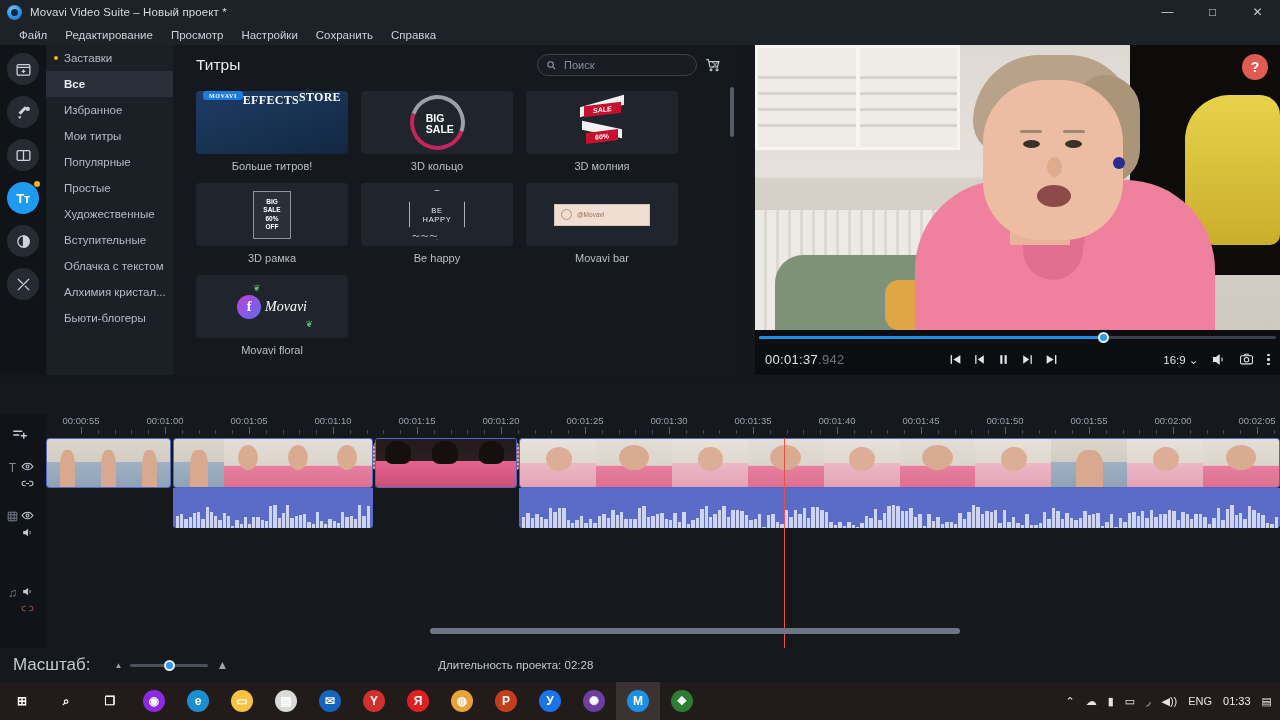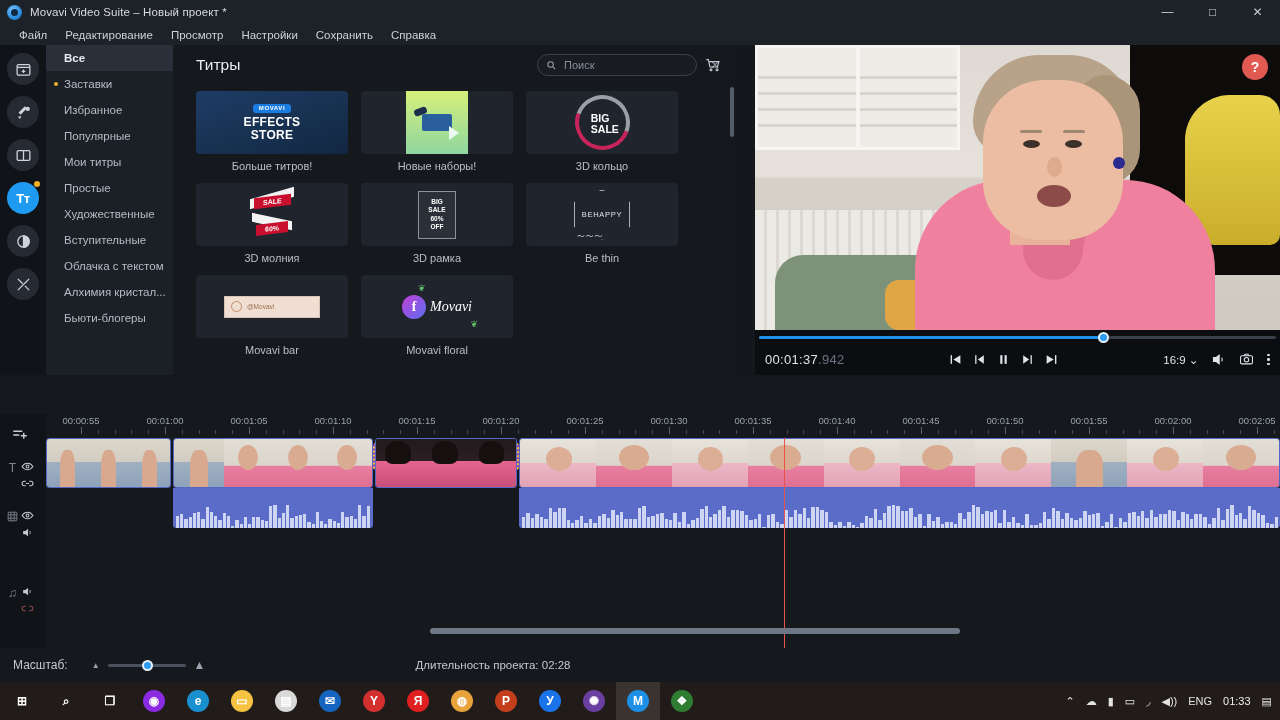--- a/index.html
+++ b/index.html
@@ -119,21 +119,21 @@
   .card-label {
     margin-top:6px; text-align:center; font-size:11px; color:#b9bfc8;
     white-space:nowrap; overflow:hidden; text-overflow:ellipsis;
   }
   .card.selected .card-label { color:#45a1ea; }
 
   
   .t-store {
     width:100%; height:100%;
     background:linear-gradient(160deg,#1f3c66 0%,#17304f 60%,#122743 100%);
-    display:flex; flex-direction:column; align-items:center; justify-content:center;
+    display:flex; align-items:flex-start; justify-content:center;font-family:Liberation Serif, serif;
   }
   .t-store .badge {
     background:#1a7be0; color:#fff; font-size:6px; font-weight:700;
     padding:1.5px 6px; border-radius:3px; letter-spacing:.6px;
   }
   .t-store .st {
     color:#fff; font-size:12px; font-weight:700; line-height:13px;
     margin-top:3px; text-align:center; letter-spacing:.3px;
   }
   .t-cam {
@@ -152,21 +152,21 @@
     transform:rotate(-25deg);}
   .t-ring span{color:#fff;font-size:10.5px;font-weight:800;line-height:12px;transform:rotate(25deg);}
   .t-light{position:relative;width:60px;height:55px;display:flex;flex-direction:column;align-items:center;justify-content:center;gap:2px;}
   .t-light .ribbon{background:#c8102e;color:#fff;font-size:7px;font-weight:800;padding:2px 9px;transform:skewY(-7deg);}
   .t-light .sh{position:absolute;width:44px;height:10px;background:#f2f2f2;top:6px;left:8px;transform:skewY(-16deg);}
   .t-light .sh2{position:absolute;width:40px;height:9px;background:#f2f2f2;top:30px;left:10px;transform:skewY(12deg);}
   .t-frame{width:38px;height:48px;border:1.5px solid #8d939c;background:#2b3038;display:flex;flex-direction:column;align-items:center;justify-content:center;}
   .t-frame span{color:#fff;font-size:6.5px;font-weight:800;line-height:8.5px;}
   .t-plate{width:100px;height:30px;background:#fff;display:flex;align-items:center;justify-content:center;position:relative;border-bottom:3px solid #e0322e;}
   .t-plate span{color:#14171c;font-size:12px;font-weight:800;letter-spacing:.5px;}
-  .t-hex{width:56px;height:50px;position:relative;display:flex;flex-direction:row;align-items:center;justify-content:center;}
+  .t-hex{width:56px;height:50px;position:relative;display:flex;flex-direction:column;align-items:center;justify-content:center;}
   .t-hex .hx{position:absolute;inset:0;border:1.5px solid #aab0b8;clip-path:polygon(50% 0,100% 25%,100% 75%,50% 100%,0 75%,0 25%);}
   .t-hex span{color:#e3e6ea;font-size:7.5px;letter-spacing:.7px;z-index:1;}
   .t-hex .wave{color:#c6cbd2;font-size:8px;z-index:1;line-height:7px;}
   .t-bar{width:96px;height:22px;background:#f0ded2;border:1px solid #d9c3b3;display:flex;align-items:center;padding:0 6px;gap:5px;}
   .t-bar .c{width:11px;height:11px;border-radius:50%;border:1.3px solid #c58c6a;}
   .t-bar .tx{color:#9b6f52;font-size:6.5px;}
   .t-mov{display:flex;align-items:center;gap:4px;position:relative;}
   .t-mov .fb{width:24px;height:24px;border-radius:50%;background:linear-gradient(135deg,#c13fd6,#5b6ff0);color:#fff;font-size:14px;font-weight:700;display:flex;align-items:center;justify-content:center;font-family:"Liberation Serif",serif;}
   .t-mov .nm{color:#fff;font-size:14px;font-style:italic;font-family:"Liberation Serif",serif;}
   .t-mov .leaf{position:absolute;color:#5fbf6a;font-size:9px;}
@@ -263,21 +263,21 @@
   .cursor-glow{
     position:absolute;width:34px;height:34px;border-radius:50%;
     background:radial-gradient(circle,#2fa32f 0%,#1d7a1d 45%,rgba(10,60,10,0) 72%);
   }
   .cursor-arrow{position:absolute;color:#fff;font-size:15px;line-height:1;}
 
   .hscroll{position:absolute;left:430px;bottom:14px;width:530px;height:6px;background:#6d7684;border-radius:3px;}
 
   
   .status{position:absolute;left:0;bottom:38px;width:1280px;height:34px;background:#15181d;display:flex;align-items:center;}
-  .zoom-lbl{margin-left:13px;font-size:12px;color:#c3c9d1;}
+  .zoom-lbl{margin-left:13px;font-size:17px;color:#c3c9d1;}
   .zoom-ctl{display:flex;align-items:center;gap:8px;margin-left:24px;color:#9aa2ad;}
   .zoom-ctl .sm{font-size:8px;} .zoom-ctl .lg{font-size:12px;}
   .zoom-track{position:relative;width:78px;height:3px;background:#4a515c;border-radius:2px;}
   .zoom-knob{position:absolute;left:50%;top:-4px;width:11px;height:11px;border-radius:50%;background:#2c9bf0;border:2px solid #e7f2fb;margin-left:-5px;}
   .dur{margin-left:210px;font-size:11.5px;color:#c3c9d1;}
 
   
   .taskbar{position:absolute;left:0;bottom:0;width:1280px;height:38px;background:#211c1a;display:flex;align-items:center;}
   .tbi{width:44px;height:38px;display:flex;align-items:center;justify-content:center;position:relative;}
   .tbi.sel{background:#3a332f;}
@@ -339,35 +339,35 @@
       </svg>
     </div>
     <div class="rail-btn">
       <svg viewBox="0 0 24 24" fill="none" stroke="currentColor" stroke-width="1.8">
         <path d="M4 4l7 7M20 4l-7 7M4 20l16-16M14 14l6 6"></path>
       </svg>
     </div>
   </div>
 
   <div class="cats">
-    <div class="cat selected">
-      <span>Все</span>
-      </div>
     <div class="cat">
       <span class="bullet"></span>
       <span>Заставки</span>
     </div>
+    <div class="cat selected">
+      <span>Все</span>
+      </div>
     <div class="cat">
       <span>Избранное</span>
       </div>
     <div class="cat">
+      <span>Мои титры</span>
+      </div>
+    <div class="cat">
       <span>Популярные</span>
-      </div>
-    <div class="cat">
-      <span>Мои титры</span>
       </div>
     <div class="cat">
       <span>Простые</span>
       </div>
     <div class="cat">
       <span>Художественные</span>
       </div>
     <div class="cat">
       <span>Вступительные</span>
       </div>
@@ -411,29 +411,20 @@
         <div class="thumb">
           <div class="t-store">
             <span class="badge">MOVAVI</span>
             <span class="st">EFFECTS</span>
             <span class="st" style="margin-top:0">STORE</span>
           </div>
         </div>
         <div class="card-label">Больше титров!</div>
       </div>
 
-      <div class="card">
-        <div class="thumb">
-          <div class="t-cam">
-            <div class="body"></div>
-            <div class="play"></div>
-          </div>
-        </div>
-        <div class="card-label">Новые наборы!</div>
-      </div>
 
       <div class="card">
         <div class="thumb">
           <div class="t-ring">
             <span>BIG</span>
             <span>SALE</span>
           </div>
         </div>
         <div class="card-label">3D кольцо</div>
       </div>
@@ -465,21 +456,21 @@
 
       <div class="card">
         <div class="thumb">
           <div class="t-hex">
             <div class="hx"></div>
             <span>BE</span>
             <span class="wave">〜〜〜</span>
             <span>HAPPY</span>
           </div>
         </div>
-        <div class="card-label">Be thin</div>
+        <div class="card-label">Be happy</div>
       </div>
 
       <div class="card">
         <div class="thumb">
           <div class="t-bar">
             <span class="c"></span>
             <span class="tx">@Movavi</span>
           </div>
         </div>
         <div class="card-label">Movavi bar</div>

